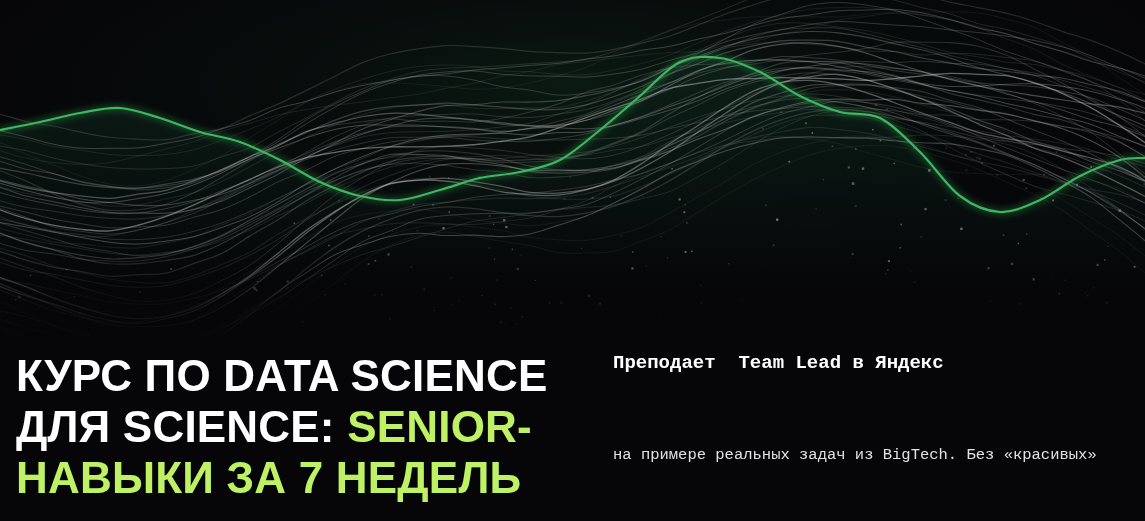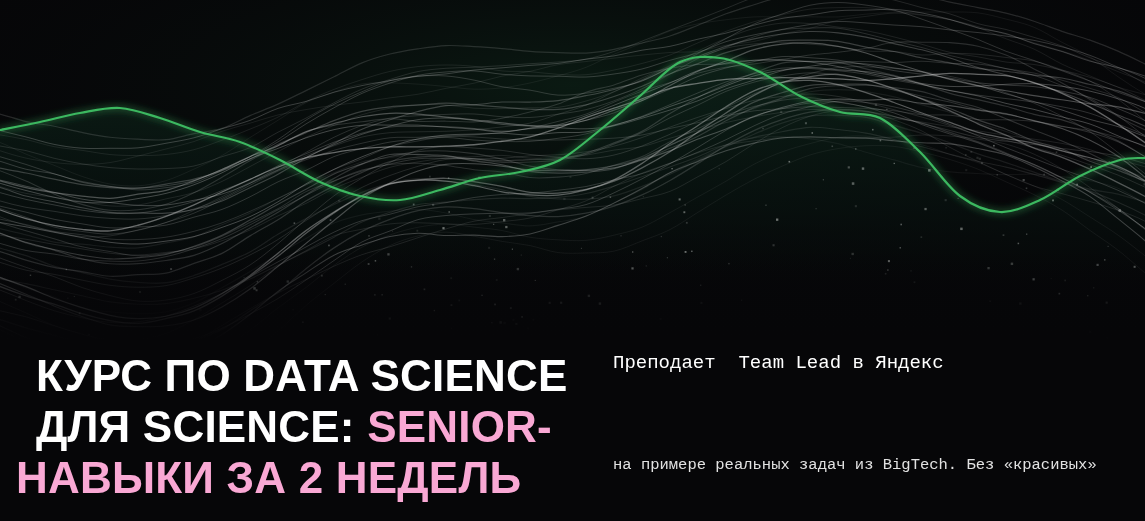--- a/index.html
+++ b/index.html
@@ -43,37 +43,37 @@
     width:540px;
   }
   .hl-line {
     font-family:"Liberation Sans", sans-serif;
     font-weight:700;
     font-size:44px;
     line-height:51px;
     letter-spacing:0.2px;
     white-space:nowrap;
   }
-  .hl-white { color:#ffffff;margin-left:20px; }
-  .hl-grey  { color:#f9a8d4; }
+  .hl-white { color:#ffffff; }
+  .hl-grey  { color:#bef264; }
 
   
   #rightcol {
     position:absolute;
     left:613px; top:350px;
     width:520px;
   }
   #teacher-line {
     font-family:"Liberation Mono", monospace;
-    font-weight:400;
+    font-weight:700;
     font-size:19px;
     line-height:26px;
     color:#ffffff;
     white-space:pre;
-    margin-bottom:24px;
+    margin-bottom:14px;
   }
   #description {
     font-family:"Liberation Mono", monospace;
     font-weight:400;
     font-size:15.5px;
     line-height:26px;
     color:#e2e2e2;
     white-space:pre;
   }
   .desc-line { white-space:pre; }
@@ -339,21 +339,21 @@
       <path id="green-halo" fill="none" stroke="#2f8f4c" stroke-width="7" stroke-opacity="0.38" stroke-linecap="round" stroke-linejoin="round" filter="url(#softGreen)" d="M0.00,130.00C6.67,128.67 26.67,124.83 40.00,122.00C53.33,119.17 66.67,115.33 80.00,113.00C93.33,110.67 106.67,107.17 120.00,108.00C133.33,108.83 146.67,114.00 160.00,118.00C173.33,122.00 186.67,128.00 200.00,132.00C213.33,136.00 226.67,137.33 240.00,142.00C253.33,146.67 266.67,153.33 280.00,160.00C293.33,166.67 306.67,176.00 320.00,182.00C333.33,188.00 346.67,193.00 360.00,196.00C373.33,199.00 386.67,201.00 400.00,200.00C413.33,199.00 426.67,193.67 440.00,190.00C453.33,186.33 466.67,181.00 480.00,178.00C493.33,175.00 506.67,175.00 520.00,172.00C533.33,169.00 546.67,167.00 560.00,160.00C573.33,153.00 586.67,140.67 600.00,130.00C613.33,119.33 626.67,107.33 640.00,96.00C653.33,84.67 666.67,68.33 680.00,62.00C693.33,55.67 706.67,56.33 720.00,58.00C733.33,59.67 746.67,65.67 760.00,72.00C773.33,78.33 786.67,89.33 800.00,96.00C813.33,102.67 826.67,108.33 840.00,112.00C853.33,115.67 866.67,111.33 880.00,118.00C893.33,124.67 906.67,139.00 920.00,152.00C933.33,165.00 946.67,186.00 960.00,196.00C973.33,206.00 986.67,211.33 1000.00,212.00C1013.33,212.67 1026.67,206.00 1040.00,200.00C1053.33,194.00 1066.67,182.67 1080.00,176.00C1093.33,169.33 1109.17,163.00 1120.00,160.00C1130.83,157.00 1140.83,158.33 1145.00,158.00"></path>
 
       <path id="green-curve" fill="none" stroke="#3cb860" stroke-width="2.2" stroke-linecap="round" stroke-linejoin="round" d="M0.00,130.00C6.67,128.67 26.67,124.83 40.00,122.00C53.33,119.17 66.67,115.33 80.00,113.00C93.33,110.67 106.67,107.17 120.00,108.00C133.33,108.83 146.67,114.00 160.00,118.00C173.33,122.00 186.67,128.00 200.00,132.00C213.33,136.00 226.67,137.33 240.00,142.00C253.33,146.67 266.67,153.33 280.00,160.00C293.33,166.67 306.67,176.00 320.00,182.00C333.33,188.00 346.67,193.00 360.00,196.00C373.33,199.00 386.67,201.00 400.00,200.00C413.33,199.00 426.67,193.67 440.00,190.00C453.33,186.33 466.67,181.00 480.00,178.00C493.33,175.00 506.67,175.00 520.00,172.00C533.33,169.00 546.67,167.00 560.00,160.00C573.33,153.00 586.67,140.67 600.00,130.00C613.33,119.33 626.67,107.33 640.00,96.00C653.33,84.67 666.67,68.33 680.00,62.00C693.33,55.67 706.67,56.33 720.00,58.00C733.33,59.67 746.67,65.67 760.00,72.00C773.33,78.33 786.67,89.33 800.00,96.00C813.33,102.67 826.67,108.33 840.00,112.00C853.33,115.67 866.67,111.33 880.00,118.00C893.33,124.67 906.67,139.00 920.00,152.00C933.33,165.00 946.67,186.00 960.00,196.00C973.33,206.00 986.67,211.33 1000.00,212.00C1013.33,212.67 1026.67,206.00 1040.00,200.00C1053.33,194.00 1066.67,182.67 1080.00,176.00C1093.33,169.33 1109.17,163.00 1120.00,160.00C1130.83,157.00 1140.83,158.33 1145.00,158.00"></path>
     </svg>
     <div id="viz-fade"></div>
   </div>
 
   <div id="headline">
     <div class="hl-line hl-white">КУРС ПО DATA SCIENCE</div>
     <div class="hl-line"><span class="hl-white">ДЛЯ SCIENCE: </span><span class="hl-grey">SENIOR-</span></div>
-    <div class="hl-line hl-grey">НАВЫКИ ЗА 2 НЕДЕЛЬ</div>
+    <div class="hl-line hl-grey">НАВЫКИ ЗА 7 НЕДЕЛЬ</div>
   </div>
 
   <div id="rightcol">
     <div id="teacher-line">Преподает  Team Lead в Яндекс</div>
     <div id="description">
       <div class="desc-line">на примере реальных задач из BigTech. Без «красивых»</div>
       
       
     </div>
   </div>

